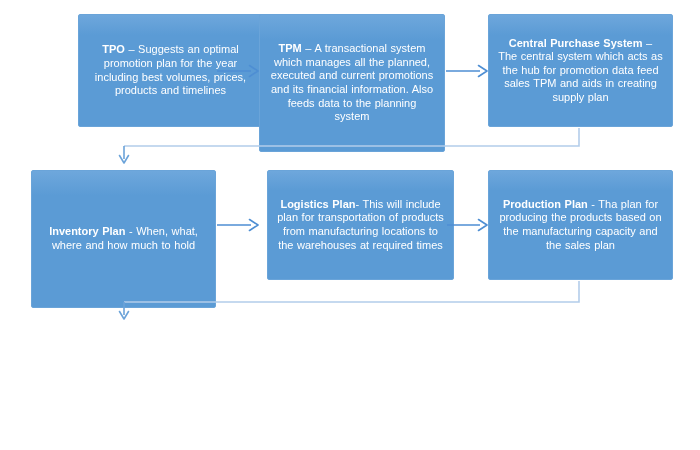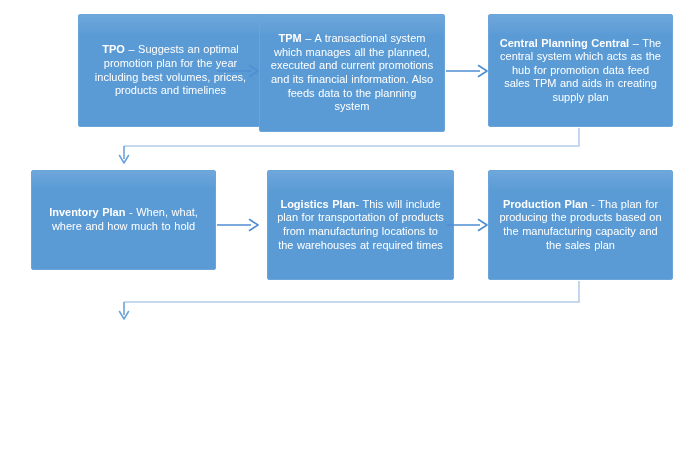--- a/index.html
+++ b/index.html
@@ -52,29 +52,29 @@
 </style>
 </head>
 <body>
 
 <div class="canvas">
 
   <div class="node" style="left:31px;top:14px;width:185px;height:113px;margin-left:47px;">
     <div class="node-text"><b>TPO</b><span> – </span><span>Suggests an optimal promotion plan for the year including best volumes, prices, products and timelines</span></div>
   </div>
 
-  <div class="node" style="left:259px;top:14px;width:186px;height:118px;">
+  <div class="node" style="left:259px;top:14px;width:186px;height:138px;">
     <div class="node-text"><b>TPM</b><span> – </span><span>A transactional system which manages all the planned, executed and current promotions and its financial information. Also feeds data to the planning system</span></div>
   </div>
 
   <div class="node" style="left:488px;top:14px;width:185px;height:113px;">
-    <div class="node-text"><b>Central Planning Central</b><span> – </span><span>The central system which acts as the hub for promotion data feed sales TPM and aids in creating supply plan</span></div>
+    <div class="node-text"><b>Central Purchase System</b><span> – </span><span>The central system which acts as the hub for promotion data feed sales TPM and aids in creating supply plan</span></div>
   </div>
 
-  <div class="node" style="left:31px;top:170px;width:185px;height:100px;">
+  <div class="node" style="left:31px;top:170px;width:185px;height:138px;">
     <div class="node-text"><b>Inventory Plan</b><span> - </span><span>When, what, where and how much to hold</span></div>
   </div>
 
   <div class="node" style="left:259px;top:170px;width:187px;height:110px;margin-left:8px;">
     <div class="node-text"><b>Logistics Plan</b><span>- </span><span>This will include plan for transportation of products from manufacturing locations to the warehouses at required times</span></div>
   </div>
 
   <div class="node" style="left:488px;top:170px;width:185px;height:110px;">
     <div class="node-text"><b>Production Plan</b><span> - </span><span>Tha plan for producing the products based on the manufacturing capacity and the sales plan</span></div>
   </div>

